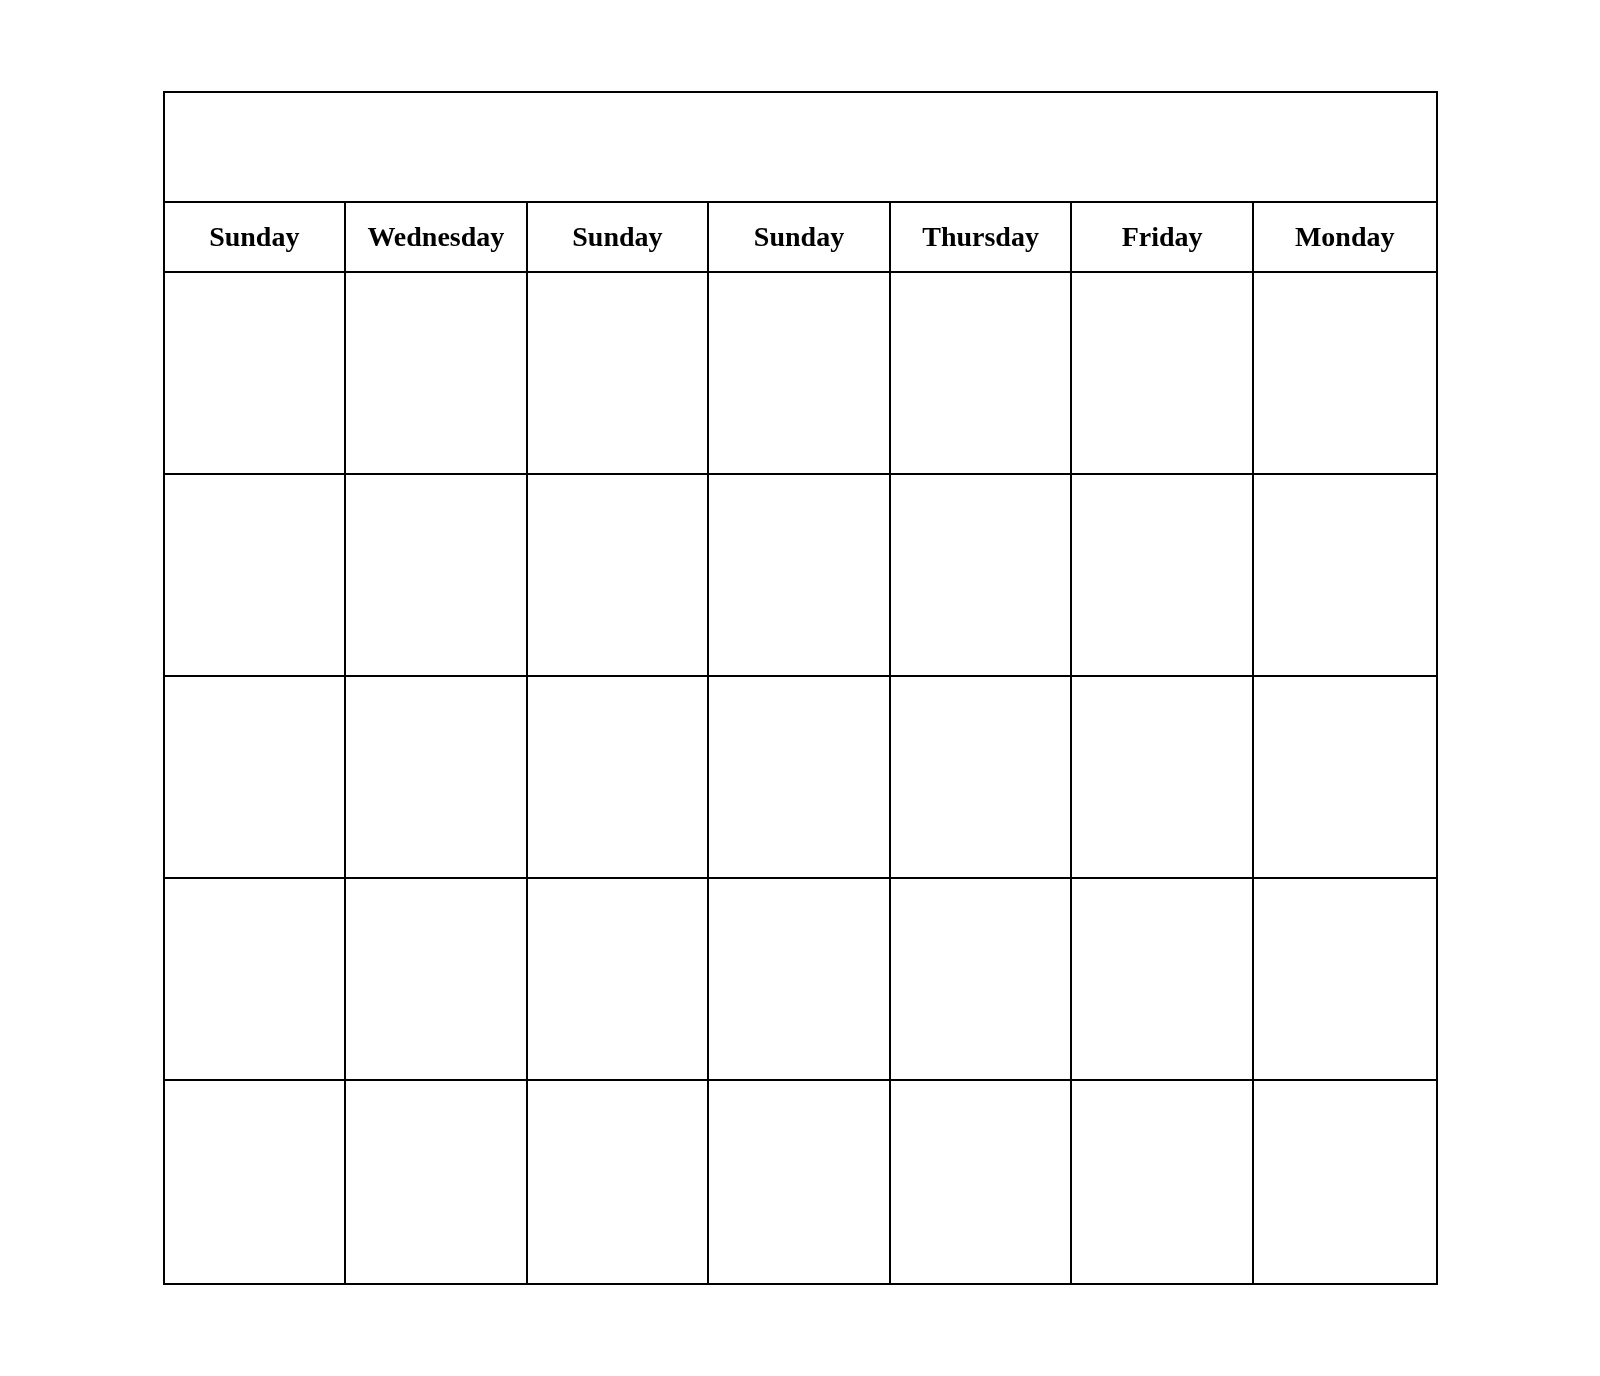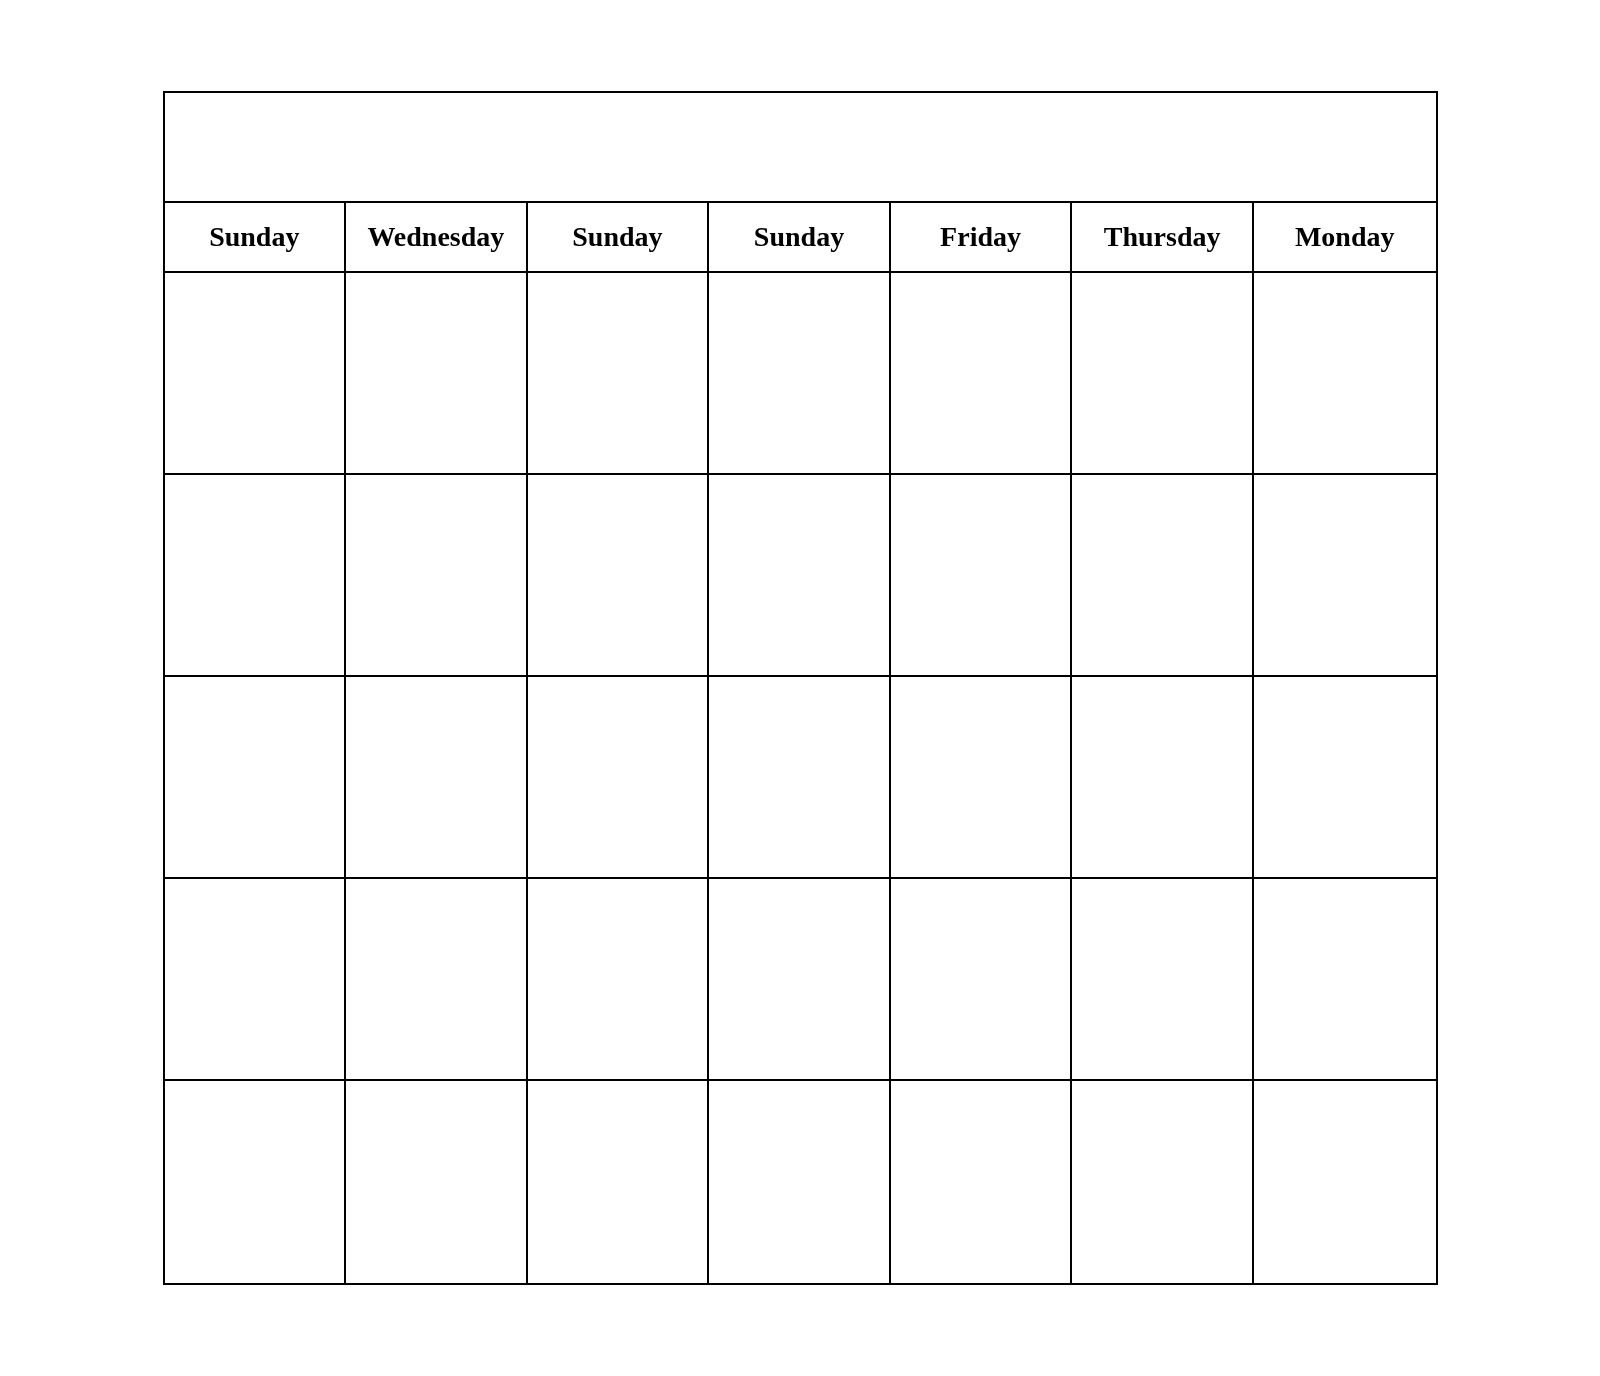--- a/index.html
+++ b/index.html
@@ -77,22 +77,22 @@
 </head>
 <body>
 
 <div class="calendar-container">
   <div class="calendar-header"></div>
   <div class="calendar-days-header">
     <div class="day-header">Sunday</div>
     <div class="day-header">Wednesday</div>
     <div class="day-header">Sunday</div>
     <div class="day-header">Sunday</div>
+    <div class="day-header">Thursday</div>
     <div class="day-header">Friday</div>
-    <div class="day-header">Thursday</div>
     <div class="day-header">Monday</div>
   </div>
   <div class="calendar-grid">
     <div class="calendar-week">
       <div class="calendar-cell"></div>
       <div class="calendar-cell"></div>
       <div class="calendar-cell"></div>
       <div class="calendar-cell"></div>
       <div class="calendar-cell"></div>
       <div class="calendar-cell"></div>

